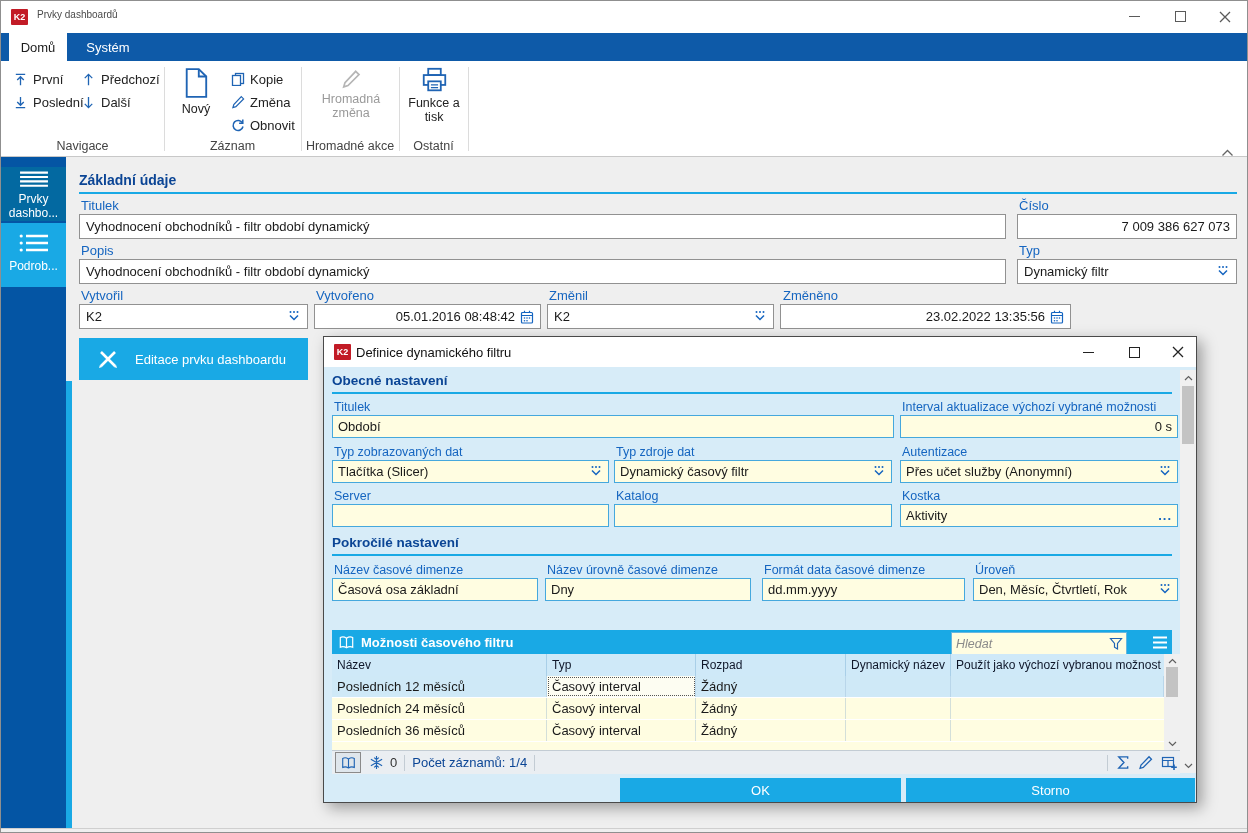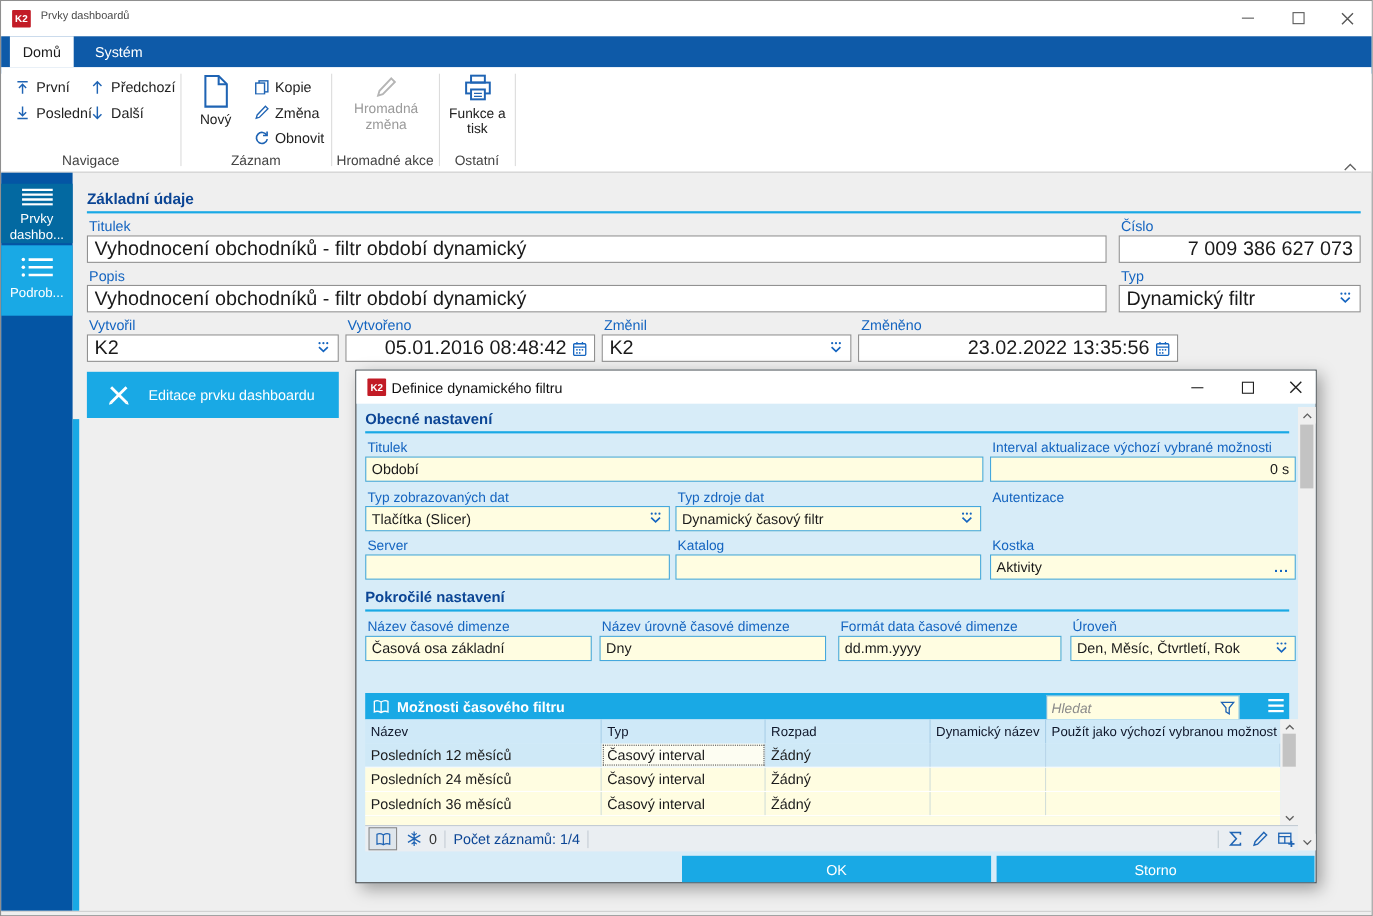--- a/index.html
+++ b/index.html
@@ -25,21 +25,21 @@
   .gray{color:#9a9a9a;}
   .chevup{position:absolute;color:#666;}
   
   .sidebar{position:absolute;left:0;top:156px;width:65px;height:671px;background:#0455a4;}
   .sideitem{position:absolute;left:0;width:65px;display:flex;flex-direction:column;align-items:center;color:#fff;font-size:12px;text-align:center;line-height:1.15;}
   .accentstrip{position:absolute;left:65px;top:380px;width:6px;height:447px;background:#19a9e5;}
   .bottomline{position:absolute;left:0;top:827px;width:100%;height:1px;background:#cfcfcf;}
   
   .sech{position:absolute;font-size:14px;font-weight:bold;color:#0b4595;border-bottom:2px solid #19a9e5;padding-bottom:4px;}
   .lbl{position:absolute;font-size:13px;color:#1565c0;height:14px;line-height:14px;white-space:nowrap;}
-  .f{position:absolute;box-sizing:border-box;height:25px;background:#fff;border:1px solid #919191;display:flex;align-items:center;padding:0 6px;font-size:18px;color:#1a1a1a;}
+  .f{position:absolute;box-sizing:border-box;height:25px;background:#fff;border:1px solid #919191;display:flex;align-items:center;padding:0 6px;font-size:13px;color:#1a1a1a;}
   .f .val{white-space:nowrap;overflow:hidden;}
   .f.right{justify-content:flex-end;}
   .f .tail{margin-left:auto;display:flex;align-items:center;}
   .f.right .tail{margin-left:5px;}
   .editbtn{position:absolute;background:#19a9e5;color:#fff;display:flex;align-items:center;font-size:13px;}
   .editbtn .ic{margin:0 14px 0 16px;display:flex;}
   
   .dialog{position:absolute;left:322px;top:335px;width:874px;height:467px;background:#d7ecf8;border:1px solid #4a4a4a;box-shadow:5px 5px 14px rgba(0,0,0,.35);box-sizing:border-box;}
   .dtitle{position:absolute;left:0;top:0;width:100%;height:30px;background:#fff;}
   .dtext{position:absolute;left:32px;top:8px;font-size:13px;color:#111;}
@@ -362,20 +362,31 @@
       <span class="tail">
           <svg width="14" height="13" viewBox="0 0 14 13">
             <circle cx="3.5" cy="2" r="1" fill="#1565c0"></circle>
             <circle cx="7" cy="2" r="1" fill="#1565c0"></circle>
             <circle cx="10.5" cy="2" r="1" fill="#1565c0"></circle>
             <path d="M3 5.5 L7 9.5 L11 5.5" stroke="#1565c0" stroke-width="1.5" fill="none"></path>
           </svg>
         </span>
     </div>
     <div class="dlbl" style="left:578px;top:108px;">Autentizace</div>
+    <div class="df" style="left:576px;top:123px;width:278px;">
+      <span>Přes učet služby (Anonymní)</span>
+      <span class="tail">
+          <svg width="14" height="13" viewBox="0 0 14 13">
+            <circle cx="3.5" cy="2" r="1" fill="#1565c0"></circle>
+            <circle cx="7" cy="2" r="1" fill="#1565c0"></circle>
+            <circle cx="10.5" cy="2" r="1" fill="#1565c0"></circle>
+            <path d="M3 5.5 L7 9.5 L11 5.5" stroke="#1565c0" stroke-width="1.5" fill="none"></path>
+          </svg>
+        </span>
+    </div>
 
     <div class="dlbl" style="left:10px;top:152px;">Server</div>
     <div class="df" style="left:8px;top:167px;width:277px;">
         <span></span>
       </div>
     <div class="dlbl" style="left:292px;top:152px;">Katalog</div>
     <div class="df" style="left:290px;top:167px;width:278px;">
         <span></span>
       </div>
     <div class="dlbl" style="left:578px;top:152px;">Kostka</div>

